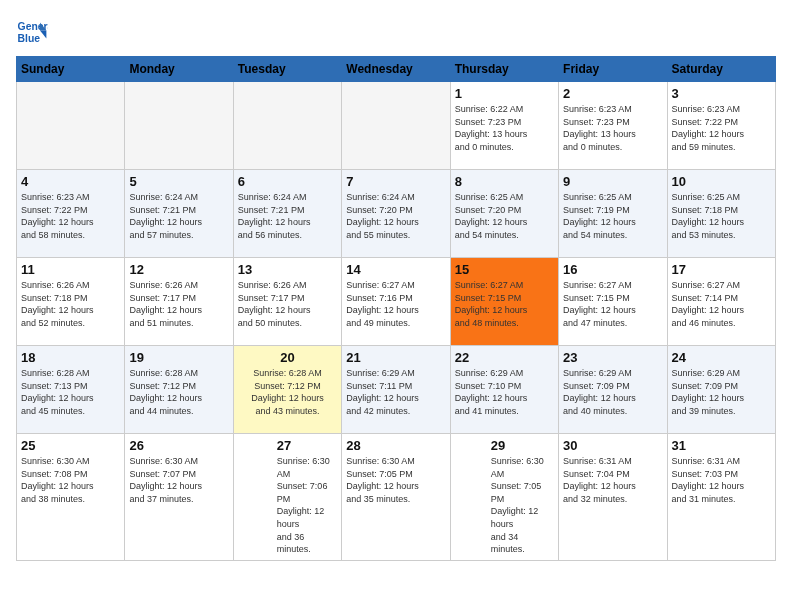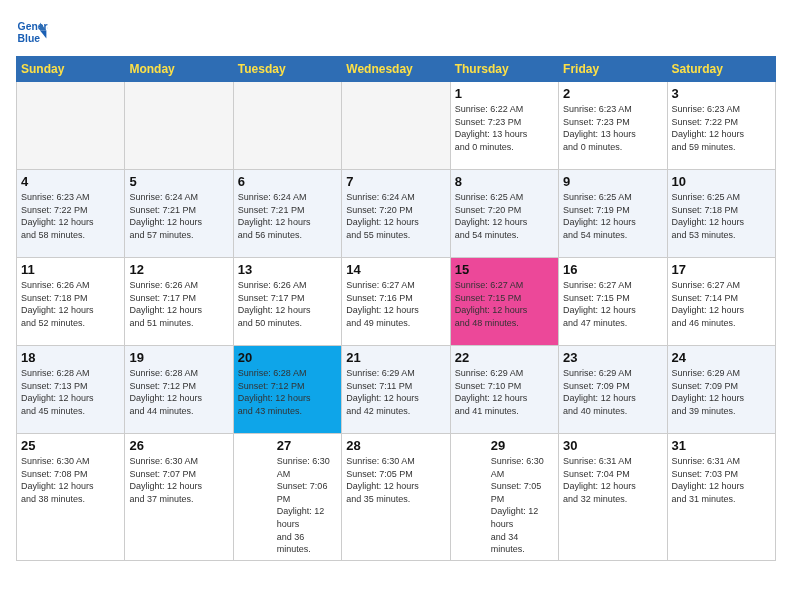--- a/index.html
+++ b/index.html
@@ -39,21 +39,21 @@
       color: #444;
       margin-top: 2px;
     }
     table {
       width: 100%;
       border-collapse: collapse;
       table-layout: fixed;
     }
     th {
       background-color: #2e6db4;
-      color: #fde047;
+      color: #000000;
       font-size: 12px;
       font-weight: bold;
       padding: 5px 4px;
       text-align: left;
       border: 1px solid #2e6db4;
     }
     td {
       border: 1px solid #ccc;
       vertical-align: top;
       padding: 4px 4px;
@@ -214,21 +214,21 @@
 Daylight: 12 hours
 and 50 minutes.</div>
         </td>
         <td style="background-color: rgb(255, 255, 255);">
           <div class="day-num">14</div>
           <div class="day-info" style="white-space: pre-line;">Sunrise: 6:27 AM
 Sunset: 7:16 PM
 Daylight: 12 hours
 and 49 minutes.</div>
         </td>
-        <td style="background-color: #ec4899;">
+        <td style="background-color: #f97316;">
           <div class="day-num">15</div>
           <div class="day-info" style="white-space: pre-line;">Sunrise: 6:27 AM
 Sunset: 7:15 PM
 Daylight: 12 hours
 and 48 minutes.</div>
         </td>
         <td style="background-color: rgb(255, 255, 255);">
           <div class="day-num">16</div>
           <div class="day-info" style="white-space: pre-line;">Sunrise: 6:27 AM
 Sunset: 7:15 PM
@@ -251,21 +251,21 @@
 Daylight: 12 hours
 and 45 minutes.</div>
         </td>
         <td style="background-color: rgb(240, 244, 250);">
           <div class="day-num">19</div>
           <div class="day-info" style="white-space: pre-line;">Sunrise: 6:28 AM
 Sunset: 7:12 PM
 Daylight: 12 hours
 and 44 minutes.</div>
         </td>
-        <td style="background-color: #0ea5e9;">
+        <td style="background-color: #fef9c3; text-align: center;">
           <div class="day-num">20</div>
           <div class="day-info" style="white-space: pre-line;">Sunrise: 6:28 AM
 Sunset: 7:12 PM
 Daylight: 12 hours
 and 43 minutes.</div>
         </td>
         <td style="background-color: rgb(240, 244, 250);">
           <div class="day-num">21</div>
           <div class="day-info" style="white-space: pre-line;">Sunrise: 6:29 AM
 Sunset: 7:11 PM

